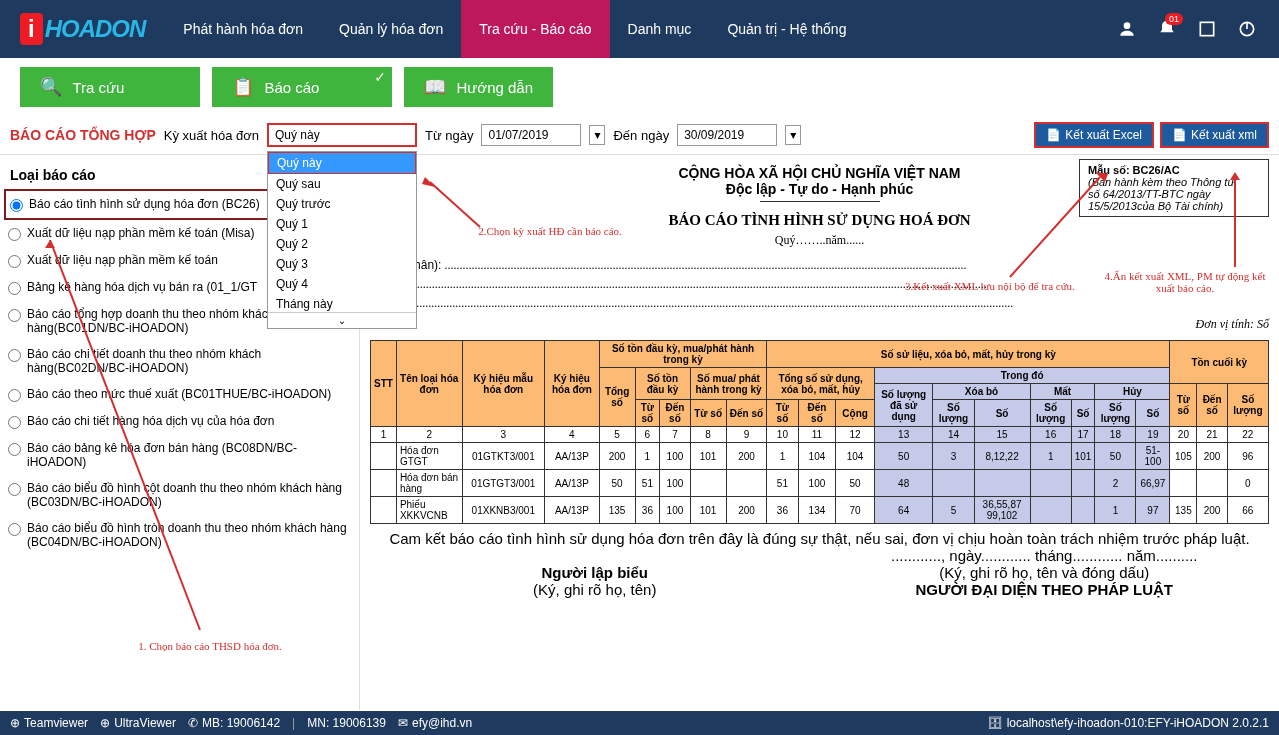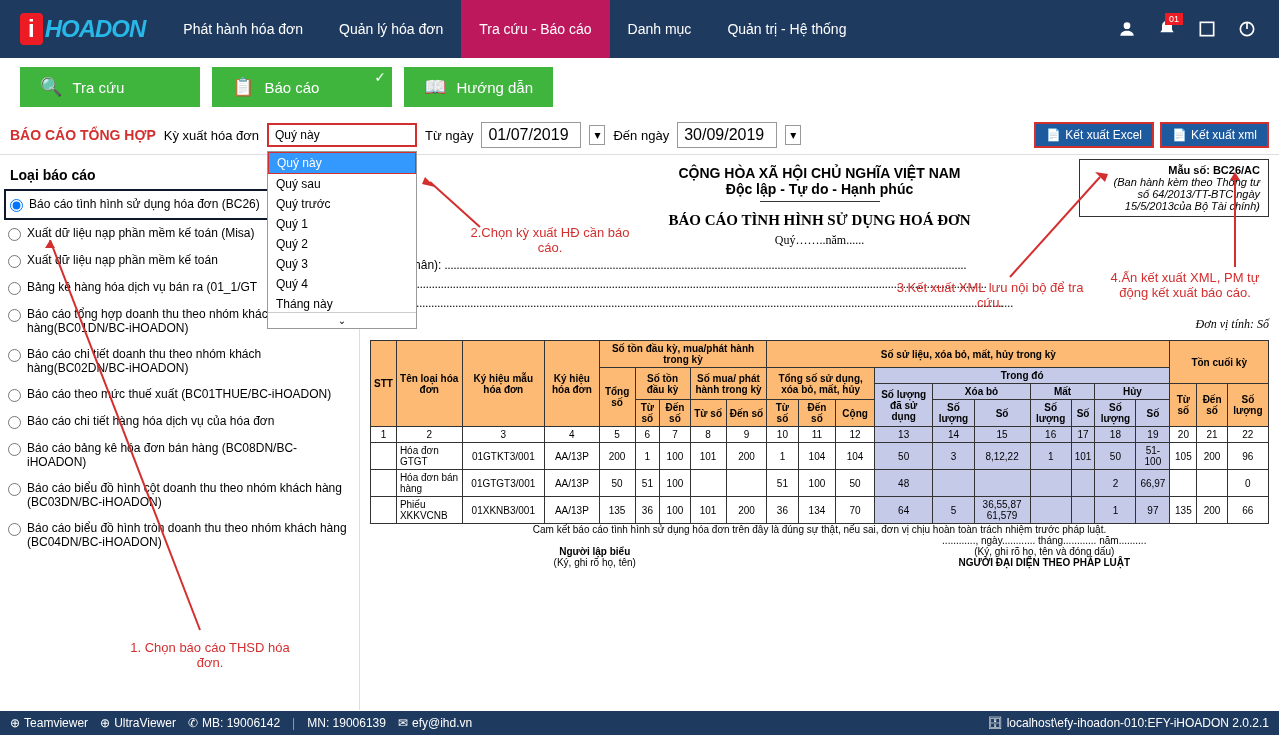--- a/index.html
+++ b/index.html
@@ -8,76 +8,76 @@
 
 .header { background: #1e3a5f; height: 58px; display: flex; align-items: center; padding: 0 20px; color: #fff; }
 .logo { height: 36px; display: flex; align-items: center; margin-right: 20px; }
 .logo-i { background: #ed1c24; color: #fff; font-weight: bold; font-size: 24px; padding: 2px 8px; border-radius: 4px; }
 .logo-text { color: #28b7e6; font-weight: bold; font-size: 24px; font-style: italic; margin-left: 2px; letter-spacing: -1px; }
 .nav { display: flex; height: 100%; }
 .nav-item { padding: 0 18px; display: flex; align-items: center; cursor: pointer; font-size: 14px; }
 .nav-item.active { background: #be185d; }
 .header-right { margin-left: auto; display: flex; align-items: center; gap: 16px; }
 .header-icon { width: 24px; height: 24px; cursor: pointer; display: flex; align-items: center; justify-content: center; position: relative; }
-.badge { position: absolute; top: -4px; right: -4px; background: #ed1c24; color: #fff; font-size: 9px; padding: 1px 4px; border-radius: 0; }
+.badge { position: absolute; top: -4px; right: -4px; background: #ed1c24; color: #fff; font-size: 9px; padding: 1px 4px; border-radius: 6px; }
 
 
 .sub-toolbar { background: #fff; height: 58px; display: flex; align-items: center; padding: 8px 20px; gap: 12px; }
 .green-btn { background: #3fb53e; color: #fff; display: flex; align-items: center; padding: 0 20px; height: 40px; cursor: pointer; font-size: 15px; border: none; min-width: 180px; }
 .green-btn .icon { margin-right: 10px; font-size: 18px; }
 .green-btn.checked { position: relative; }
 .green-btn.checked::after { content: '✓'; position: absolute; top: 2px; right: 6px; font-size: 14px; }
 
 
 .filter-bar { display: flex; align-items: center; padding: 6px 10px; gap: 8px; border-bottom: 1px solid #ddd; position: relative; }
 .filter-title { color: #d32f2f; font-weight: bold; font-size: 14px; }
 .filter-label { font-size: 13px; }
 .filter-select { border: 2px solid #d32f2f; padding: 3px 6px; width: 150px; background: #fff; font-size: 12px; }
-.filter-date { border: 1px solid #999; padding: 3px 6px; width: 100px; font-size: 16px; }
+.filter-date { border: 1px solid #999; padding: 3px 6px; width: 100px; font-size: 12px; }
 .export-btn { background: #1e5a9e; color: #fff; border: 2px solid #d32f2f; padding: 4px 10px; cursor: pointer; font-size: 12px; display: inline-flex; align-items: center; gap: 4px; }
 .export-group { margin-left: auto; display: flex; gap: 6px; }
 
 
 .dropdown { position: absolute; top: 28px; left: 0; width: 150px; background: #fff; border: 1px solid #999; z-index: 100; }
 .dropdown-item { padding: 3px 8px; cursor: pointer; font-size: 12px; }
 .dropdown-item.selected { background: #3399ff; color: #fff; border: 1px solid #d32f2f; }
 .dropdown-scroll { max-height: 160px; overflow-y: auto; }
 
 
 .main { display: flex; height: calc(100% - 58px - 58px - 40px - 24px); }
 .sidebar { width: 360px; border-right: 1px solid #ddd; padding: 6px 4px; overflow: hidden; }
 .sidebar-title { text-align: left; font-weight: bold; font-size: 14px; padding: 6px; }
 .radio-item { display: flex; align-items: flex-start; padding: 6px 4px; gap: 6px; cursor: pointer; font-size: 12px; }
 .radio-item input { margin-top: 2px; }
-.radio-item.active { border: 2px solid #0f172a; }
+.radio-item.active { border: 2px solid #7f1d1d; }
 
 .content { flex: 1; padding: 6px 10px; overflow: auto; position: relative; }
 
 
-.doc-box { border: 1px solid #333; padding: 4px 8px; position: absolute; right: 10px; top: 4px; width: 190px; font-size: 11px; text-align: right; font-family: 'Times New Roman', serif; }
+.doc-box { border: 1px solid #333; padding: 4px 8px; position: absolute; right: 10px; top: 4px; width: 190px; font-size: 11px; text-align: left; font-family: 'Times New Roman', serif; }
 .doc-header { text-align: center; font-family: 'Times New Roman', serif; font-size: 14px; margin-top: 4px; }
 .doc-header .bold { font-weight: bold; }
 .doc-title { text-align: center; font-weight: bold; font-size: 15px; margin-top: 10px; font-family: 'Times New Roman', serif; }
 .doc-sub { text-align: center; margin: 4px 0 10px; font-family: 'Times New Roman', serif; }
 .doc-field { font-size: 12px; margin: 4px 0; font-family: 'Times New Roman', serif; }
 .doc-right { text-align: right; font-style: italic; margin: 6px 0; font-family: 'Times New Roman', serif; }
 
 
 .data-table { border-collapse: collapse; width: 100%; font-size: 10px; font-family: 'Times New Roman', serif; margin-top: 8px; }
 .data-table th, .data-table td { border: 1px solid #333; padding: 2px 3px; text-align: center; }
 .data-table th { font-weight: bold; background: #fdba74; }
 .data-table .blue-cell { background: #c5cae9; }
 
 
-.doc-footer { font-family: 'Times New Roman', serif; font-size: 10px; }
+.doc-footer { font-family: 'Times New Roman', serif; font-size: 15px; margin-top: 6px; }
 .doc-footer-row { display: flex; justify-content: space-between; align-items: flex-end; }
 .doc-footer-col { text-align: center; flex: 1; }
 
 
-.annotation { position: absolute; color: #d32f2f; font-size: 13px; pointer-events: none; text-align: center; z-index: 50; }
+.annotation { position: absolute; color: #d32f2f; font-size: 11px; pointer-events: none; text-align: center; z-index: 50; font-family: Liberation Serif, serif; }
 .arrow-svg { position: absolute; pointer-events: none; z-index: 49; }
 
 
 .status-bar { position: absolute; bottom: 0; left: 0; right: 0; background: #1e3a5f; color: #fff; height: 24px; display: flex; align-items: center; padding: 0 10px; font-size: 12px; gap: 12px; }
 .status-item { display: flex; align-items: center; gap: 4px; }
 .status-right { margin-left: auto; }
 
 .select-wrap { position: relative; display: inline-block; }
 </style>
 </head>
@@ -366,21 +366,21 @@
             <td>135</td>
             <td>36</td>
             <td>100</td>
             <td>101</td>
             <td>200</td>
             <td>36</td>
             <td>134</td>
             <td>70</td>
             <td class="blue-cell">64</td>
             <td class="blue-cell">5</td>
-            <td class="blue-cell">36,55,87 61,579</td>
+            <td class="blue-cell">36,55,87 99,102</td>
             <td class="blue-cell"></td>
             <td class="blue-cell"></td>
             <td class="blue-cell">1</td>
             <td class="blue-cell">97</td>
             <td>135</td>
             <td>200</td>
             <td>66</td>
           </tr>
         </tbody>
     </table>

